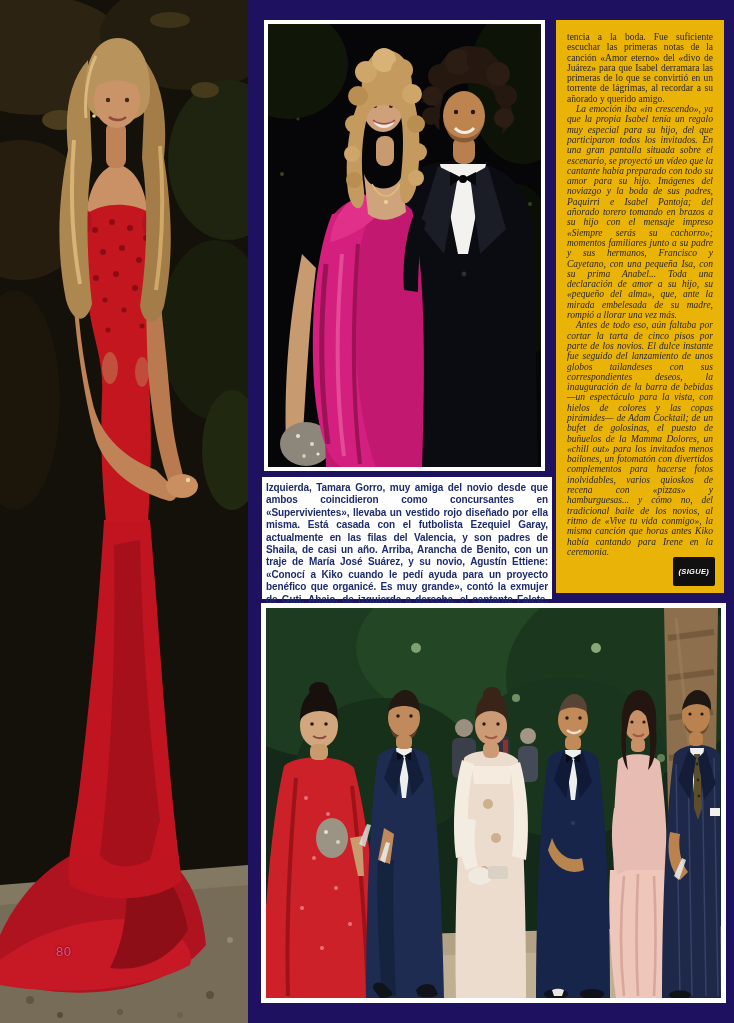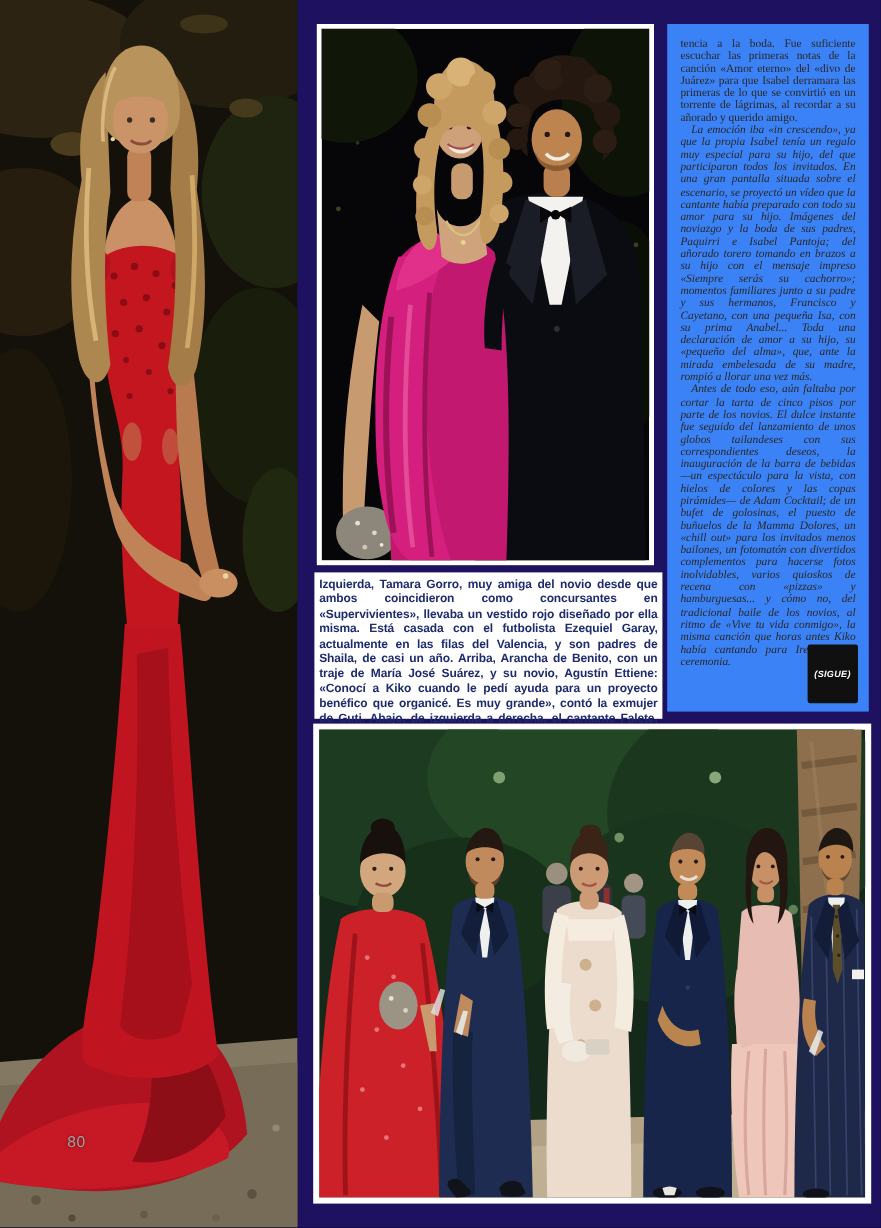--- a/index.html
+++ b/index.html
@@ -13,56 +13,56 @@
   .photo-frame{
     position:absolute;
     background:#fff;
     box-sizing:border-box;
   }
   .photo-frame svg{display:block;}
   
   .photo-left{position:absolute;left:0;top:0;width:248px;height:1023px;}
   .page-number{
     position:absolute;left:56px;top:944px;
-    color:#a3a3a3;font-size:13px;letter-spacing:.5px;
+    color:#ec4899;font-size:13px;letter-spacing:.5px;
     text-shadow:0 0 2px rgba(0,0,0,.6);
   }
   
   .photo-top{left:264px;top:20px;width:281px;height:451px;padding:4px;}
   
   .caption-box{
     position:absolute;left:262px;top:477px;width:290px;height:122px;
     background:#fff;box-sizing:border-box;padding:5px 4px 0 4px;
   }
   .caption-box p{
     margin:0;
     font-size:10px;line-height:12.4px;font-weight:bold;
     color:#1e2c6e;
     text-align:justify;text-align-last:center;
     letter-spacing:-0.1px;
   }
   
   .article-col{
     position:absolute;left:556px;top:20px;width:168px;height:573px;
-    background:#3b82f6;box-sizing:border-box;
+    background:#eab308;box-sizing:border-box;
     padding:12px 11px 10px 11px;
   }
   .article-col p{
     margin:0;
     font-family:"Liberation Serif",serif;
     font-size:9.5px;line-height:10.3px;
     color:#2b2724;
     text-align:justify;
   }
   .article-col p + p{text-indent:9px;font-style:italic;}
   .sigue-badge{
     position:absolute;right:9px;bottom:7px;
     background:#101010;color:#fff;
     font-size:7.5px;font-weight:bold;font-style:italic;
-    padding:20px 6px;border-radius:2px;letter-spacing:.3px;
+    padding:10px 6px;border-radius:2px;letter-spacing:.3px;
   }
   
   .photo-bottom{left:261px;top:603px;width:465px;height:400px;padding:5px;}
 </style>
 </head>
 <body>
 
 <div class="page">
 
   <div class="photo-left" title="Tamara Gorro con vestido rojo de noche, de cuerpo entero en el jardín">

